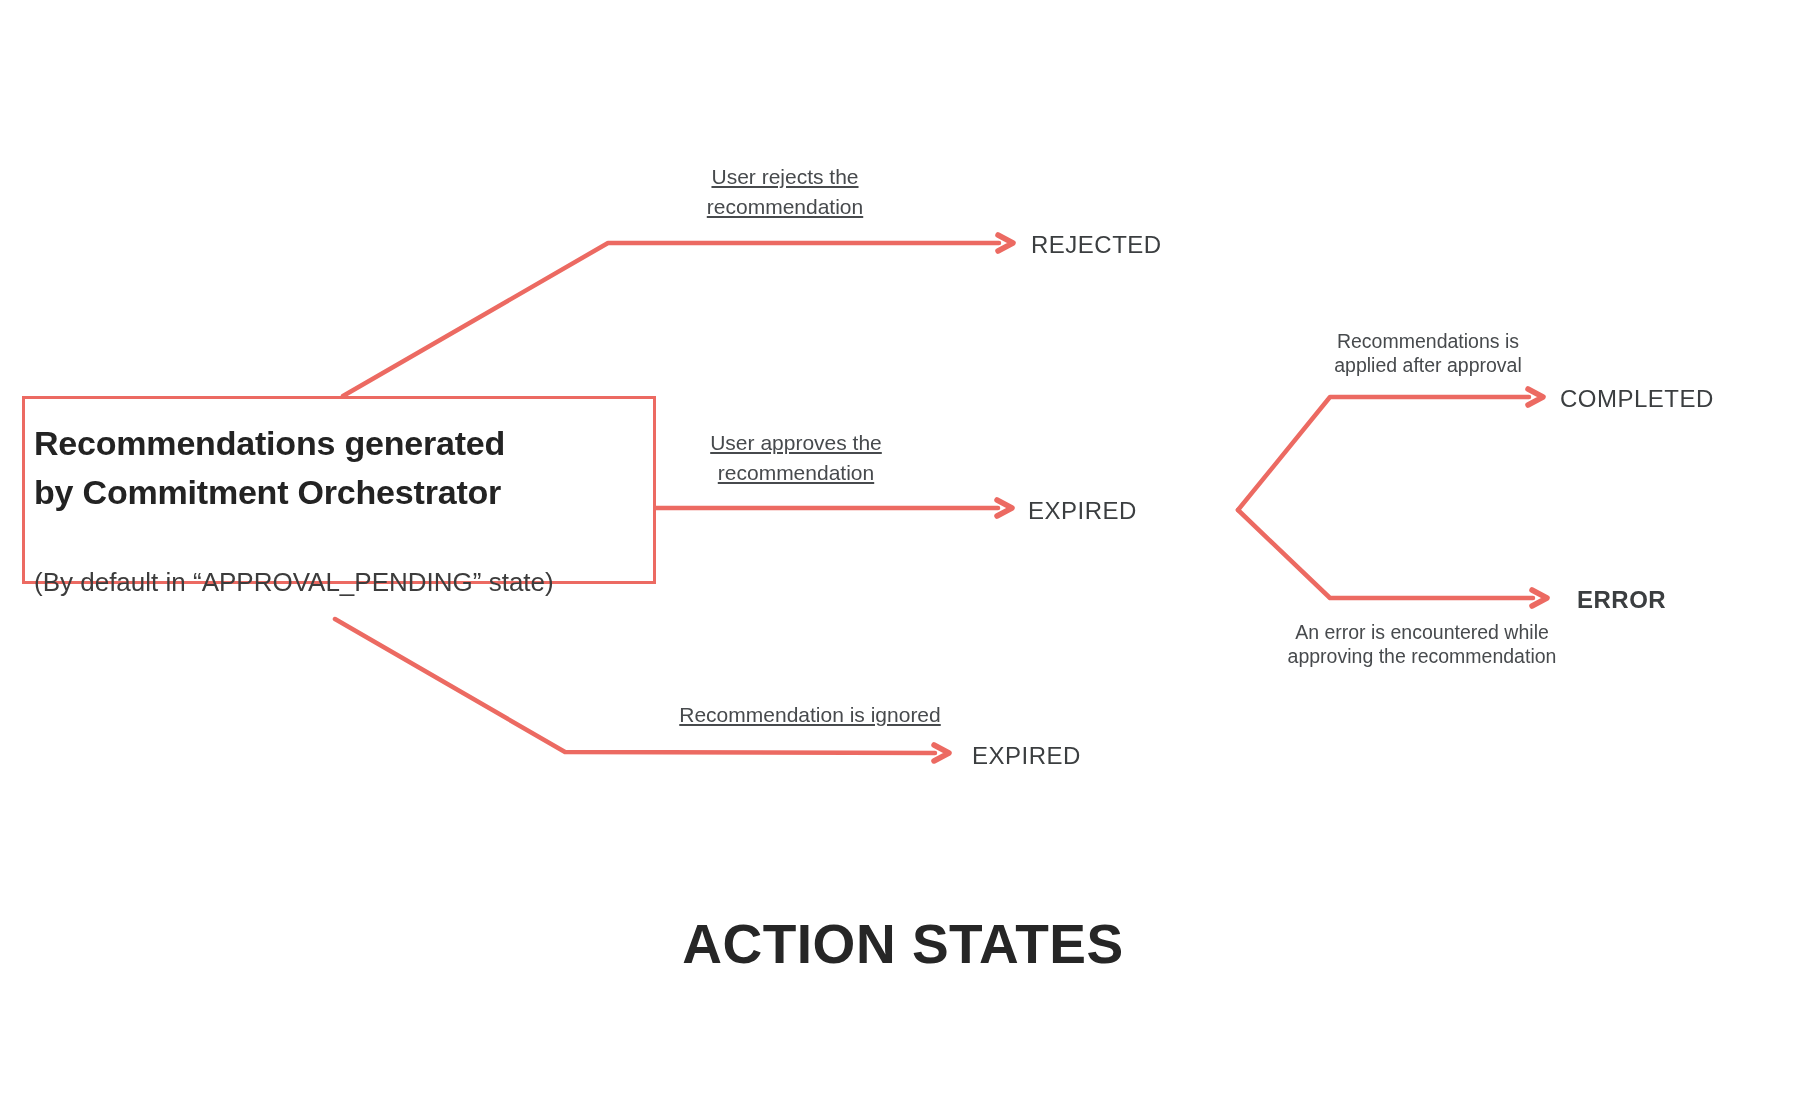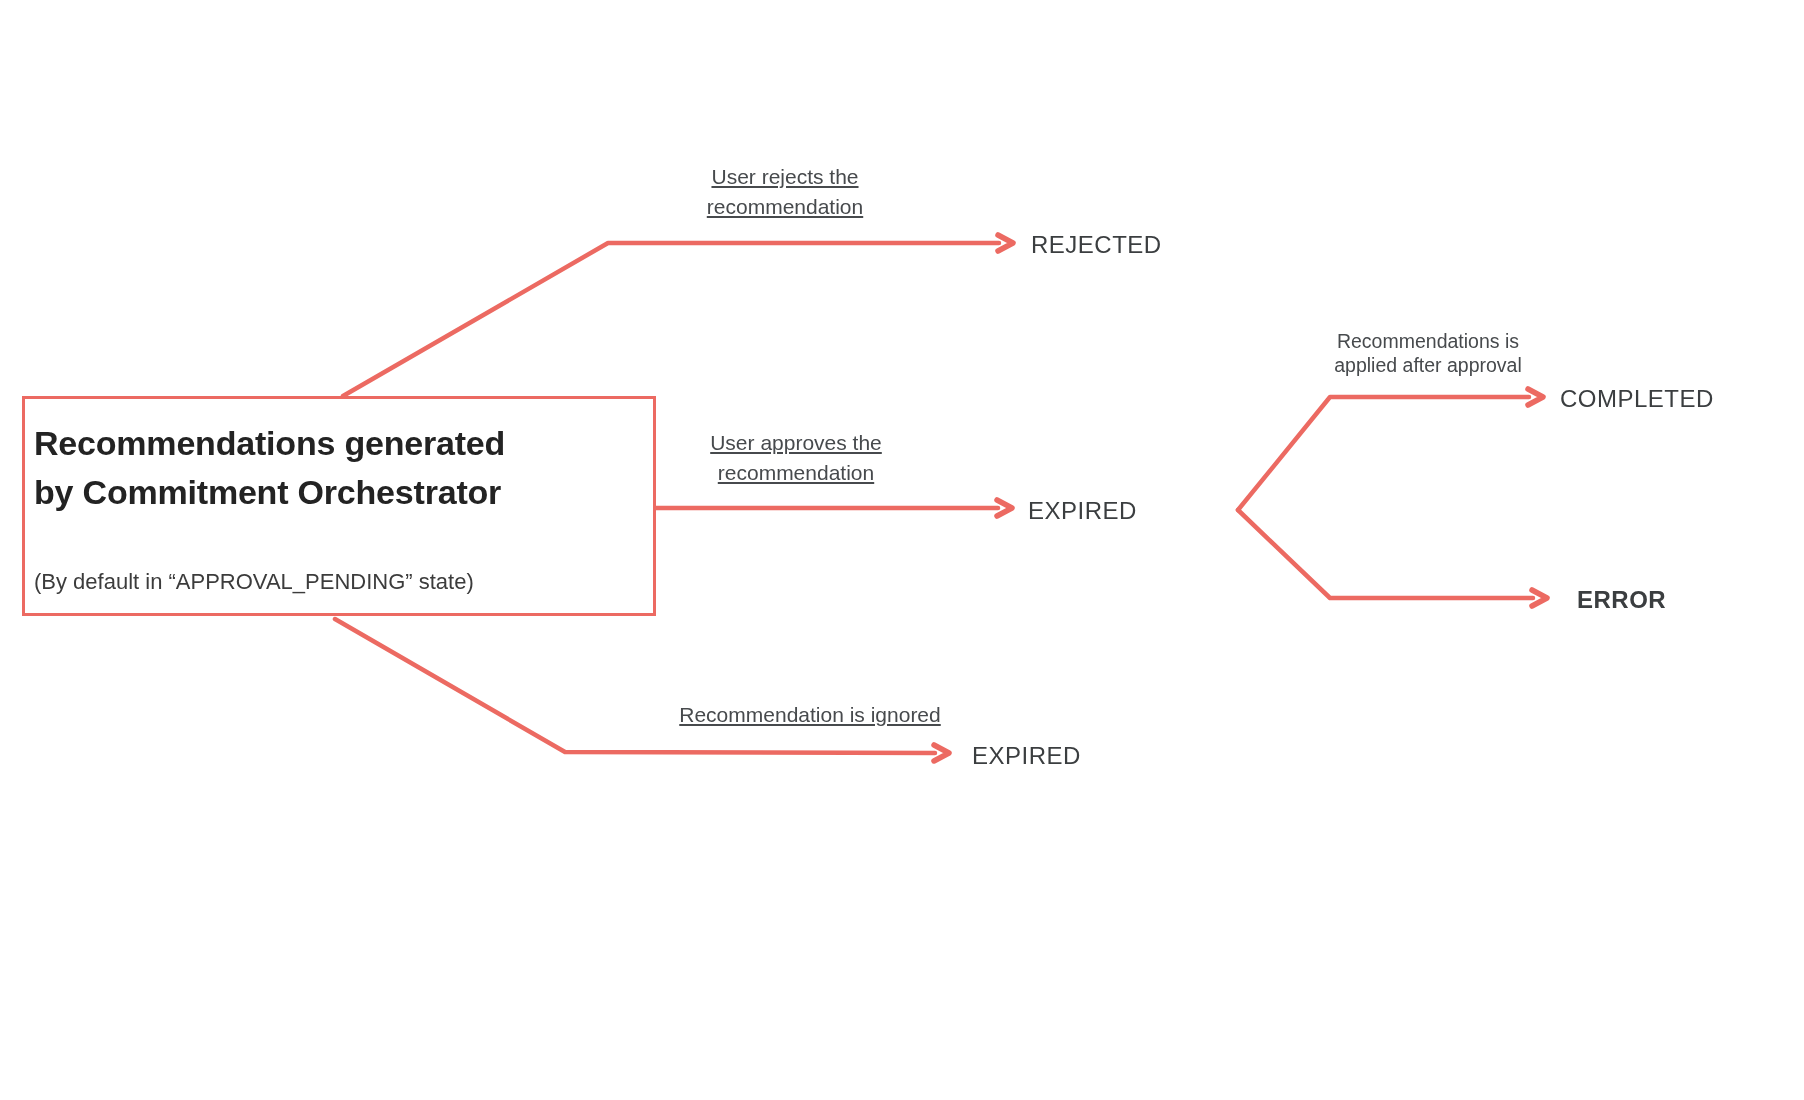--- a/index.html
+++ b/index.html
@@ -12,38 +12,38 @@
     font-family: "Liberation Sans", sans-serif;
   }
   #wires {
     position: absolute;
     left: 0; top: 0;
     width: 1804px; height: 1100px;
   }
   .source-box {
     position: absolute;
     left: 22px; top: 396px;
-    width: 634px; height: 220px;
+    width: 634px; height: 188px;
     box-sizing: border-box;
     border: 3px solid #EC6A62;
     background: #ffffff;
     padding-left: 9px;
   }
   .source-box .title {
     margin-top: 20px;
     font-size: 34px;
     line-height: 49px;
     font-weight: 700;
     letter-spacing: -0.2px;
     color: #232323;
     white-space: pre-line;
   }
   .source-box .subtitle {
     margin-top: 48px;
-    font-size: 22px;
+    font-size: 26px;
     line-height: 34px;
     font-weight: 400;
     color: #3C3C3C;
     white-space: pre-line;
   }
   .state {
     position: absolute;
     font-size: 24px;
     line-height: 46px;
     font-weight: 300;
@@ -103,21 +103,24 @@
     <div class="subtitle">(By default in “APPROVAL_PENDING” state)</div>
   </div>
 
   <div class="edge-label left-side" style="left:785px; top:162px;">User rejects the
 recommendation</div>
   <div class="edge-label left-side" style="left:796px; top:428px;">User approves the
 recommendation</div>
   <div class="edge-label left-side" style="left:810px; top:700px;">Recommendation is ignored</div>
   <div class="edge-label right-side" style="left:1428px; top:330px;">Recommendations is
 applied after approval</div>
+  <div class="edge-label right-side" style="left:1422px; top:621px;">An error is encountered while
+approving the recommendation</div>
 
   <div class="state" style="left:1031px; top:222px;">REJECTED</div>
   <div class="state" style="left:1028px; top:488px;">EXPIRED</div>
   <div class="state" style="left:1560px; top:376px;">COMPLETED</div>
   <div class="state" style="left:1577px; top:577px;font-weight:bold;">ERROR</div>
   <div class="state" style="left:972px; top:733px;">EXPIRED</div>
 
+  <div class="diagram-title">ACTION STATES</div>
 
 </div>
 
 </body></html>

